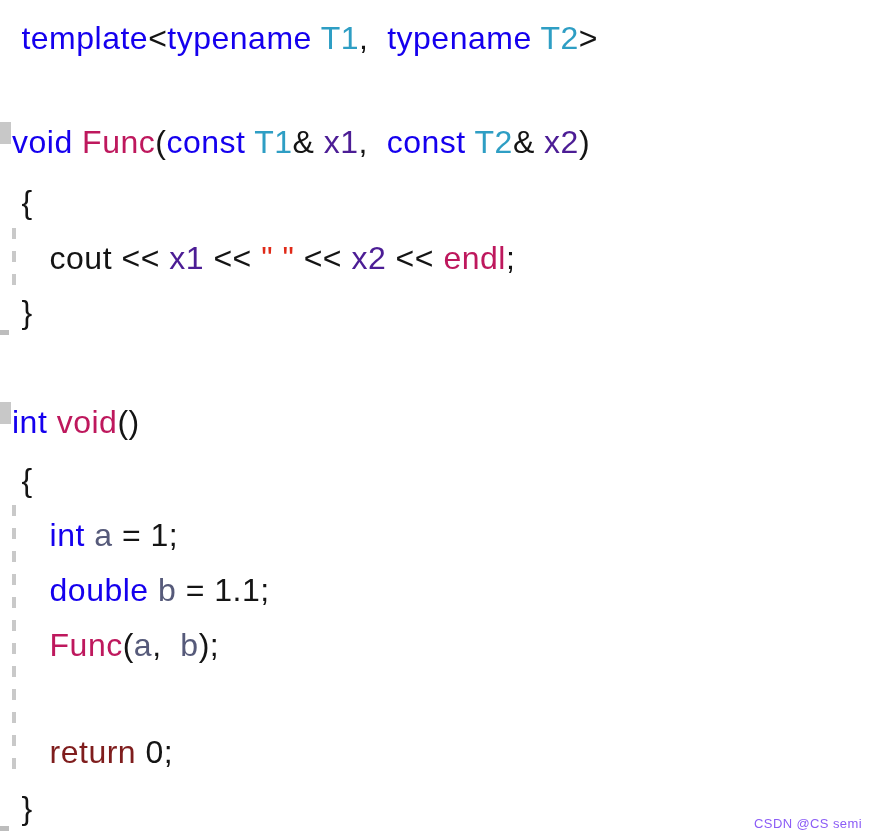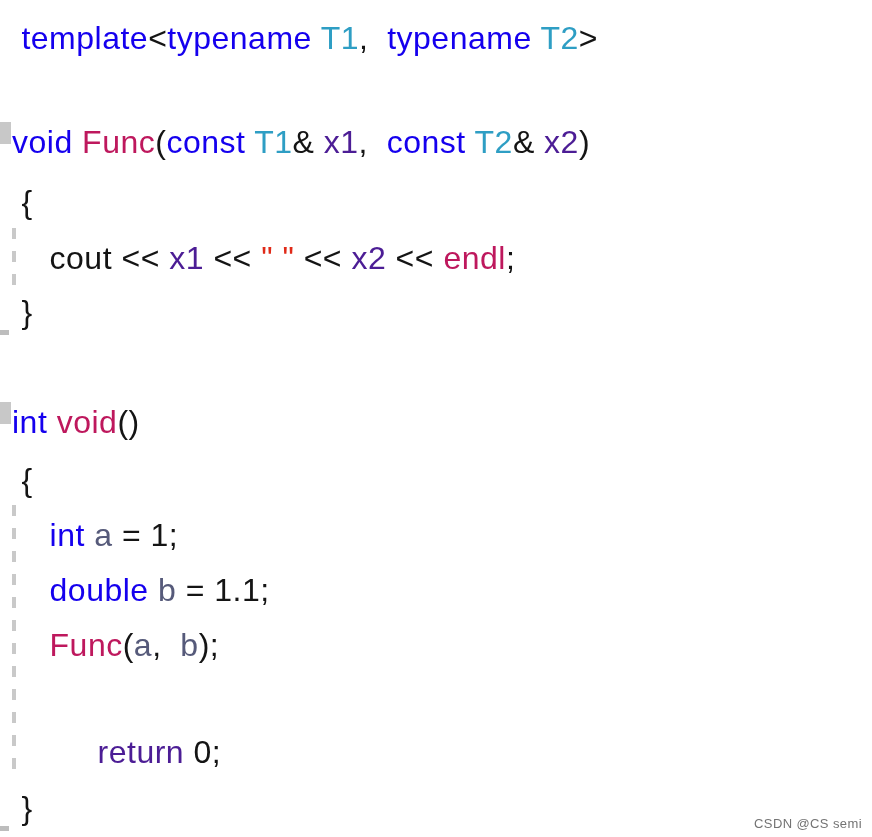--- a/index.html
+++ b/index.html
@@ -76,31 +76,31 @@
   }
 
   
   .t-kw     { color: #1500ee; }          
   .t-type   { color: #2e9ec4; }          
   .t-fn     { color: #be185d; }          
   .t-var    { color: #4c1d95; }          
   .t-var2   { color: #565a7a; }          
   .t-plain  { color: #141414; }          
   .t-str    { color: #e02a18; }          
-  .t-ret    { color: #4c1d95; margin-left: 48px; }          
+  .t-ret    { color: #7f1d1d; }          
   .t-brace  { color: #141414; }
 
   
   .watermark {
     position: absolute;
     right: 10px;
     bottom: 6px;
     font-family: "Liberation Sans", sans-serif;
     font-size: 13px;
-    color: #737373;
+    color: #8b5cf6;
     letter-spacing: 0.4px;
     user-select: none;
   }
 </style>
 </head>
 <body>
 
 <div id="editor">
 
   <div class="gutter" id="gutter">

